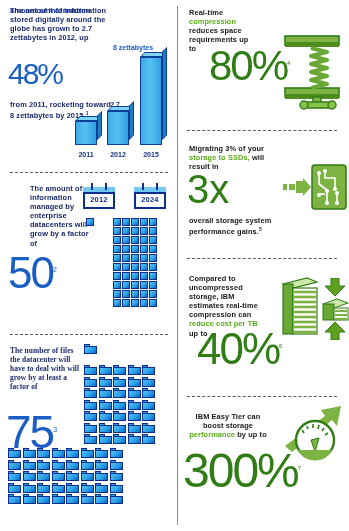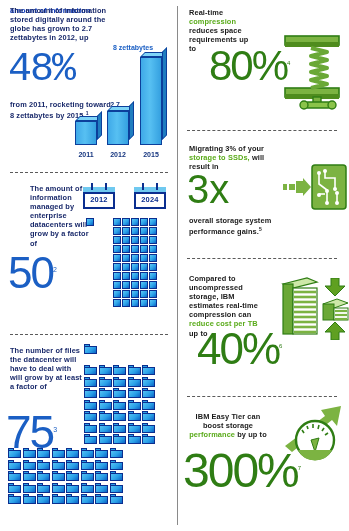--- a/index.html
+++ b/index.html
@@ -76,21 +76,21 @@
 
   <div class="col-left">
 
     <div class="panel" style="left:0;top:0;width:175px;height:168px;">
 
       <div class="txt blue-b" style="position:absolute;left:10px;top:6px;width:108px;">
         <span class="hl-blue">amount of information</span>
       </div>
       <div class="txt" style="position:absolute;left:10px;top:6px;width:112px;color:#1a2a6b;">The amount of information stored digitally around the globe has grown to 2.7 zettabytes in 2012, up</div>
 
-      <div class="bignum blue" style="position:absolute;left:8px;top:52px;font-size:40px;font-family:Liberation Mono, monospace;">48%</div>
+      <div class="bignum blue" style="position:absolute;left:8px;top:61px;font-size:30px;">48%</div>
 
       <div class="txt" style="position:absolute;left:10px;top:100px;width:105px;color:#1a2a6b;"><span>from 2011, rocketing toward 8 zettabytes by 2015.</span><sup class="ref">1</sup></div>
 
       <div class="chart" style="left:70px;top:40px;width:100px;height:118px;">
         <div class="bar-cap" style="left:43px;top:4px;">8 zettabytes</div>
 
         <div class="bar-wrap" style="left:5px;width:22px;height:24px;">
           <div class="bar-face" style="height:24px;"></div>
           <div class="bar-top" style="bottom:24px;"></div>
           <div class="bar-side" style="left:22px;bottom:0;height:24px;top:-5px;"></div>
@@ -190,21 +190,21 @@
           <div class="sq"></div>
           <div class="sq"></div>
           <div class="sq"></div>
           <div class="sq"></div>
         </div>
     </div>
 
     <div class="sep" style="left:10px;top:334px;width:158px;"></div>
 
     <div class="panel" style="left:0;top:340px;width:175px;height:191px;">
-      <div class="txt" style="position:absolute;left:10px;top:6px;width:72px;color:#1a2a6b;">The number of files the datacenter will have to deal with will grow by at least a factor of</div>
+      <div class="txt" style="position:absolute;left:10px;top:6px;width:72px;color:#1a2a6b;font-family:Liberation Serif, serif;">The number of files the datacenter will have to deal with will grow by at least a factor of</div>
 
       <div class="bignum blue" style="position:absolute;left:6px;top:72px;font-size:46px;"><span>75</span><sup class="ref" style="font-size:7px;">3</sup></div>
 
       <div class="fgrid" id="p3-single" style="left:84px;top:4px;grid-template-columns:repeat(1,13px);">
           <div class="fold">
             <div class="tab"></div>
             <div class="bdy"></div>
           </div>
         </div>
       <div class="fgrid" id="p3-top" style="left:84px;top:25px;grid-template-columns:repeat(5,13px);">

